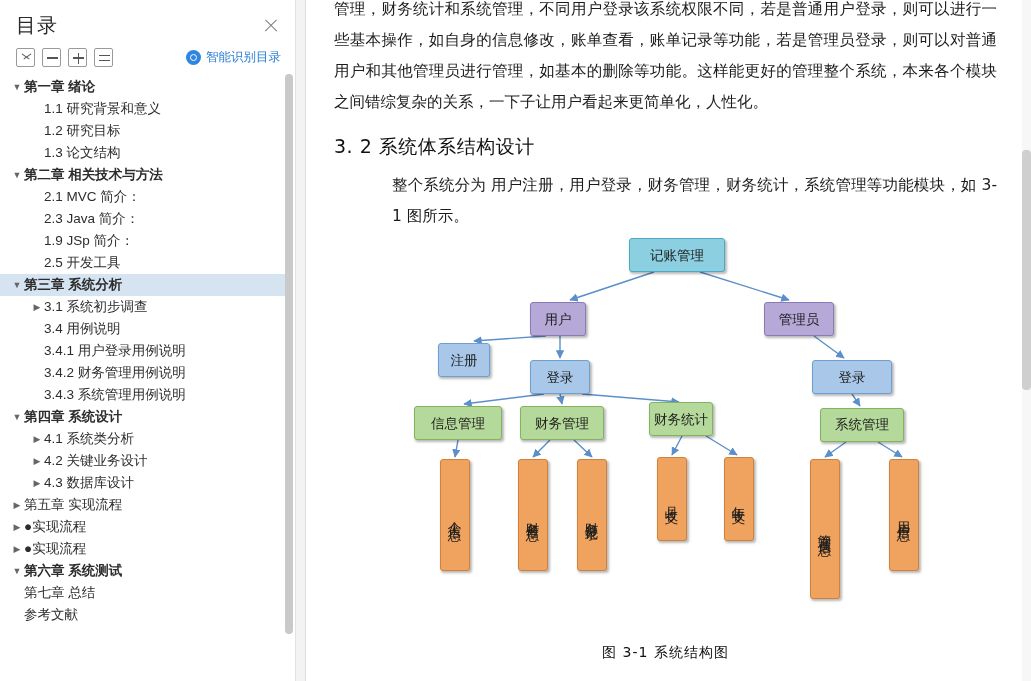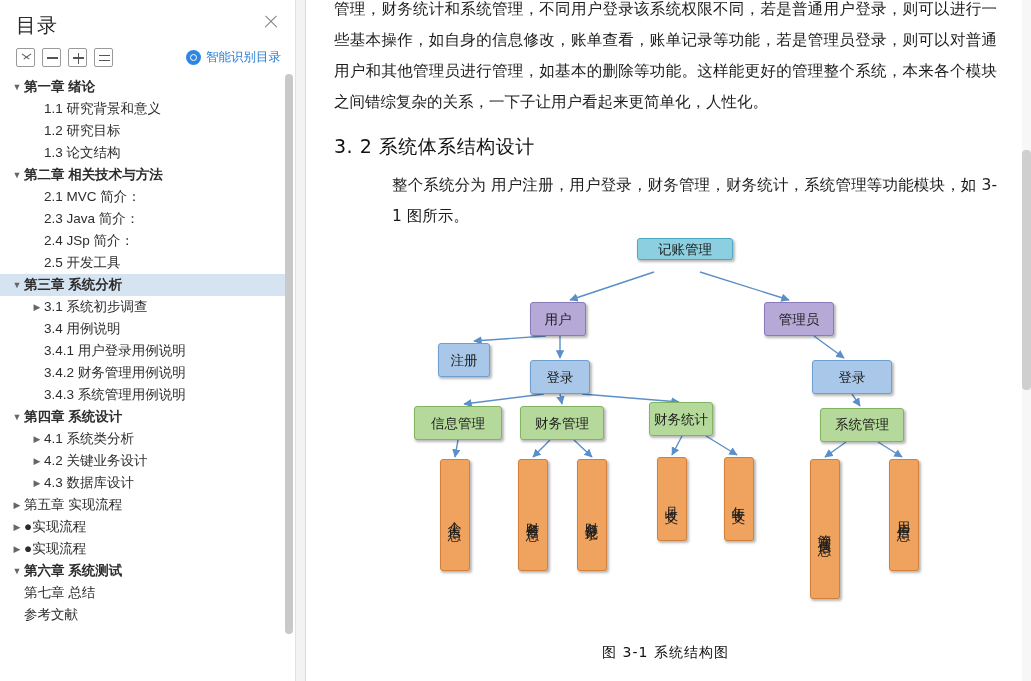--- a/index.html
+++ b/index.html
@@ -21,21 +21,21 @@
   #sidebar {
     width: 296px;
     height: 681px;
     background: #ffffff;
     position: relative;
     flex: 0 0 296px;
     border-right: 1px solid #e2e2e2;
   }
   #sidebar-header {
     display: flex;
-    align-items: flex-start;
+    align-items: center;
     justify-content: space-between;
     padding: 12px 14px 6px 16px;
     gap: 12px;
   }
   #sidebar-title {
     font-size: 20px;
     color: #2b2b2b;
     letter-spacing: 1px;
   }
   #close-icon {
@@ -304,21 +304,21 @@
         <div class="toc-item" style="padding-left: 30px;">
           <span class="caret"></span>
           <span class="toc-label">2.1 MVC 简介：</span>
         </div>
         <div class="toc-item" style="padding-left: 30px;">
           <span class="caret"></span>
           <span class="toc-label">2.3 Java 简介：</span>
         </div>
         <div class="toc-item" style="padding-left: 30px;">
           <span class="caret"></span>
-          <span class="toc-label">2.4 JSp 简介：</span>
+          <span class="toc-label">1.9 JSp 简介：</span>
         </div>
         <div class="toc-item" style="padding-left: 30px;">
           <span class="caret"></span>
           <span class="toc-label">2.5 开发工具</span>
         </div>
         <div class="toc-item selected" style="padding-left: 10px;">
           <span class="caret">▼</span>
           <span class="toc-label bold">第三章   系统分析</span>
         </div>
         <div class="toc-item" style="padding-left: 30px;">
@@ -427,21 +427,21 @@
           <path d="M512,204 L491,219" marker-end="url(#ah)"></path>
           <path d="M544,204 L568,219" marker-end="url(#ah)"></path>
         </g>
         <defs>
           <marker id="ah" markerWidth="7" markerHeight="7" refX="5.5" refY="3" orient="auto">
             <path d="M0,0 L6,3 L0,6 z" fill="#5b8fc9"></path>
           </marker>
         </defs>
       </svg>
       <div id="diagram-nodes">
-          <div class="node" style="left: 303px; top: 0px; width: 96px; height: 22px; background: rgb(140, 207, 224); border: 1px solid rgb(75, 169, 196);">记账管理</div>
+          <div class="node" style="left: 295px; top: 0px; width: 96px; height: 34px; background: rgb(140, 207, 224); border: 1px solid rgb(75, 169, 196);">记账管理</div>
           <div class="node" style="left: 196px; top: 64px; width: 56px; height: 34px; background: rgb(182, 169, 216); border: 1px solid rgb(138, 122, 184);">用户</div>
           <div class="node" style="left: 430px; top: 64px; width: 70px; height: 34px; background: rgb(182, 169, 216); border: 1px solid rgb(138, 122, 184);">管理员</div>
           <div class="node" style="left: 104px; top: 105px; width: 52px; height: 34px; background: rgb(169, 199, 232); border: 1px solid rgb(111, 159, 208);">注册</div>
           <div class="node" style="left: 196px; top: 122px; width: 60px; height: 34px; background: rgb(169, 199, 232); border: 1px solid rgb(111, 159, 208);">登录</div>
           <div class="node" style="left: 478px; top: 122px; width: 80px; height: 34px; background: rgb(169, 199, 232); border: 1px solid rgb(111, 159, 208);">登录</div>
           <div class="node" style="left: 80px; top: 168px; width: 88px; height: 34px; background: rgb(181, 217, 154); border: 1px solid rgb(128, 180, 97);">信息管理</div>
           <div class="node" style="left: 186px; top: 168px; width: 84px; height: 34px; background: rgb(181, 217, 154); border: 1px solid rgb(128, 180, 97);">财务管理</div>
           <div class="node" style="left: 315px; top: 164px; width: 64px; height: 34px; background: rgb(181, 217, 154); border: 1px solid rgb(128, 180, 97);">财务统计</div>
           <div class="node" style="left: 486px; top: 170px; width: 84px; height: 34px; background: rgb(181, 217, 154); border: 1px solid rgb(128, 180, 97); font-family: Liberation Mono, monospace;">系统管理</div>
           <div class="node vert" style="left: 106px; top: 221px; width: 30px; height: 112px; background: rgb(240, 163, 94); border: 1px solid rgb(211, 128, 58);">个人信息</div>

